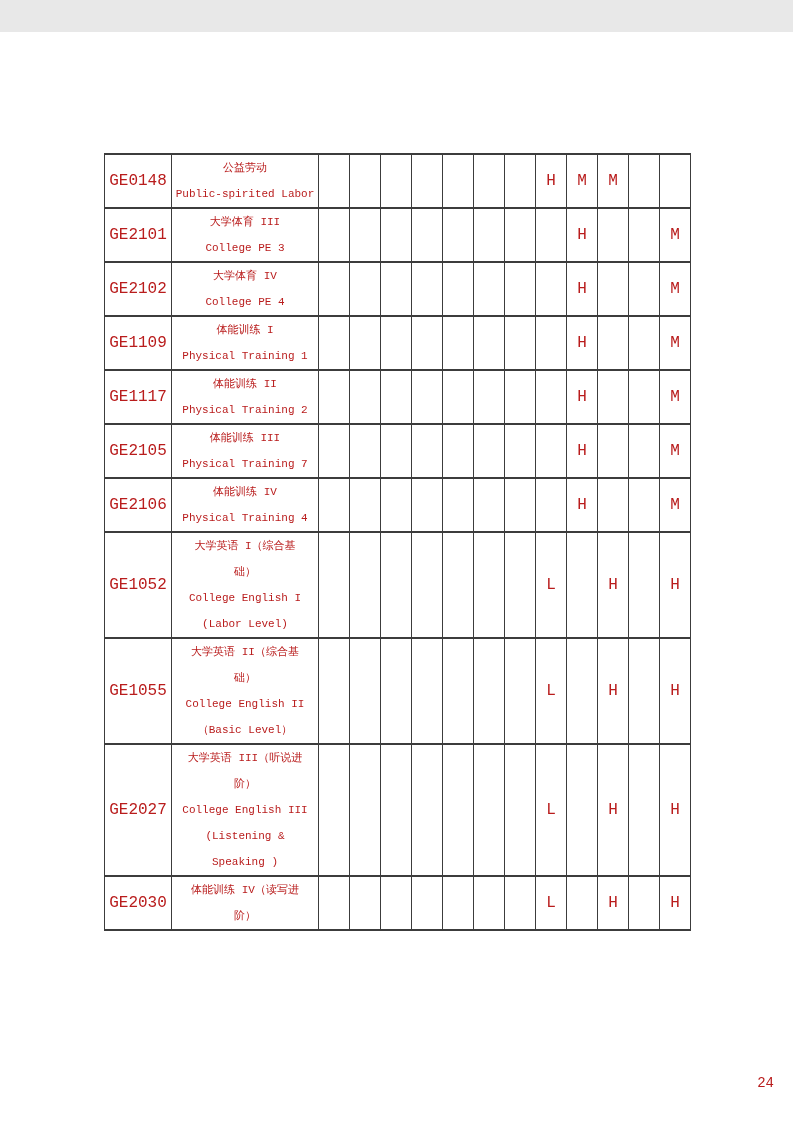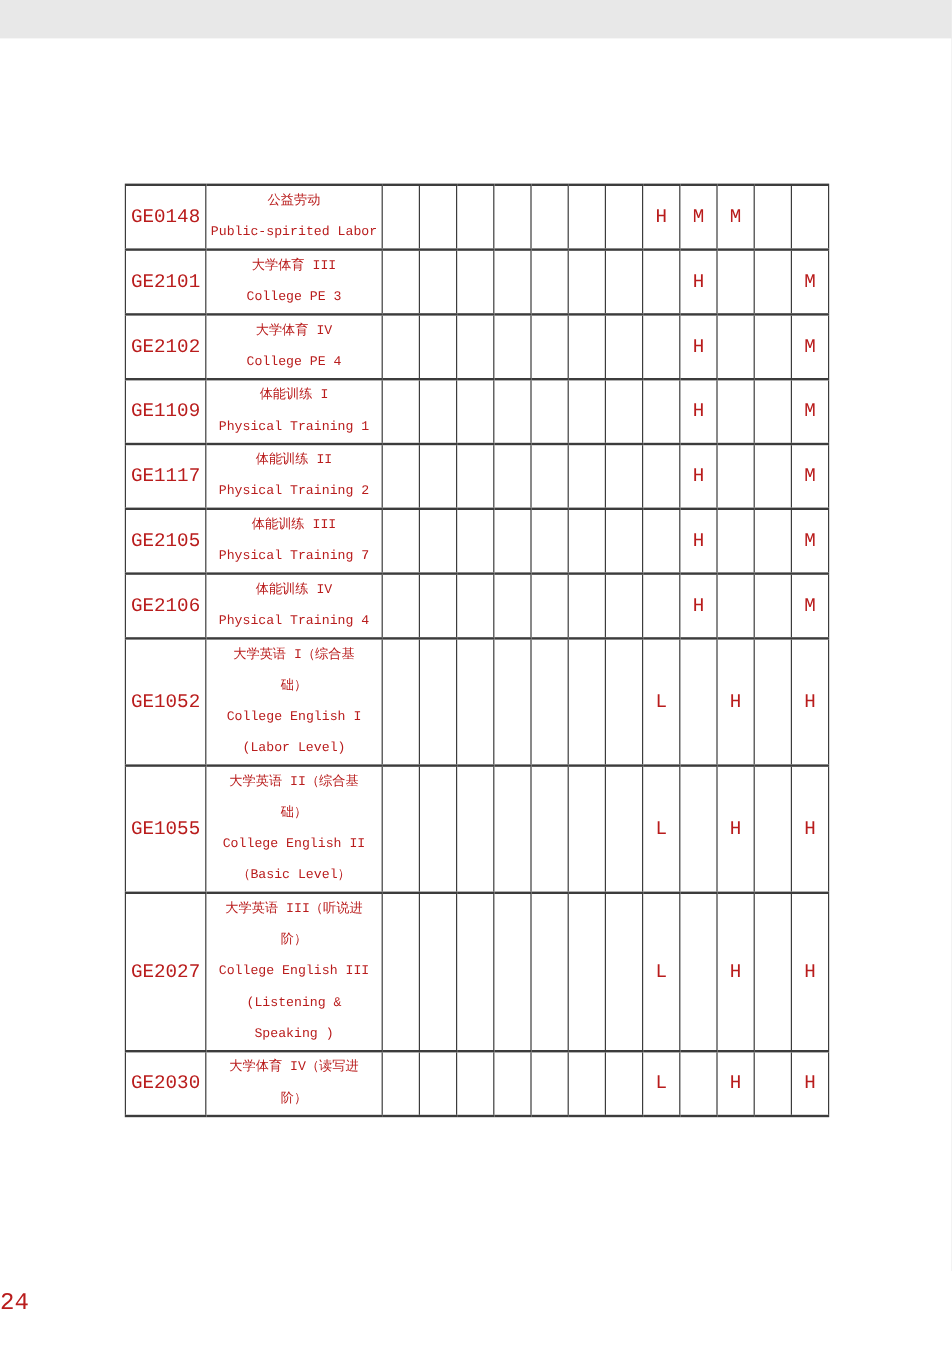--- a/index.html
+++ b/index.html
@@ -46,22 +46,22 @@
   }
   td.mark-cell {
     width: 30px;
     font-size: 16px;
   }
   .page-number {
     position: absolute;
     top: 1043px;
     left: 0;
     width: 774px;
-    text-align: left;
-    font-size: 20px;
+    text-align: right;
+    font-size: 14px;
   }
 </style>
 </head>
 <body>
 
 <div class="page">
 
   <table class="course-table">
     <colgroup>
       <col style="width:66px">
@@ -265,21 +265,21 @@
           <td class="mark-cell"></td>
           <td class="mark-cell">L</td>
           <td class="mark-cell"></td>
           <td class="mark-cell">H</td>
           <td class="mark-cell"></td>
           <td class="mark-cell">H</td>
         </tr>
 
         <tr>
           <td class="code-cell">GE2030</td>
-          <td class="name-cell">大学体育 IV（读写进
+          <td class="name-cell">体能训练 IV（读写进
 阶）</td>
           <td class="mark-cell"></td>
           <td class="mark-cell"></td>
           <td class="mark-cell"></td>
           <td class="mark-cell"></td>
           <td class="mark-cell"></td>
           <td class="mark-cell"></td>
           <td class="mark-cell"></td>
           <td class="mark-cell">L</td>
           <td class="mark-cell"></td>

